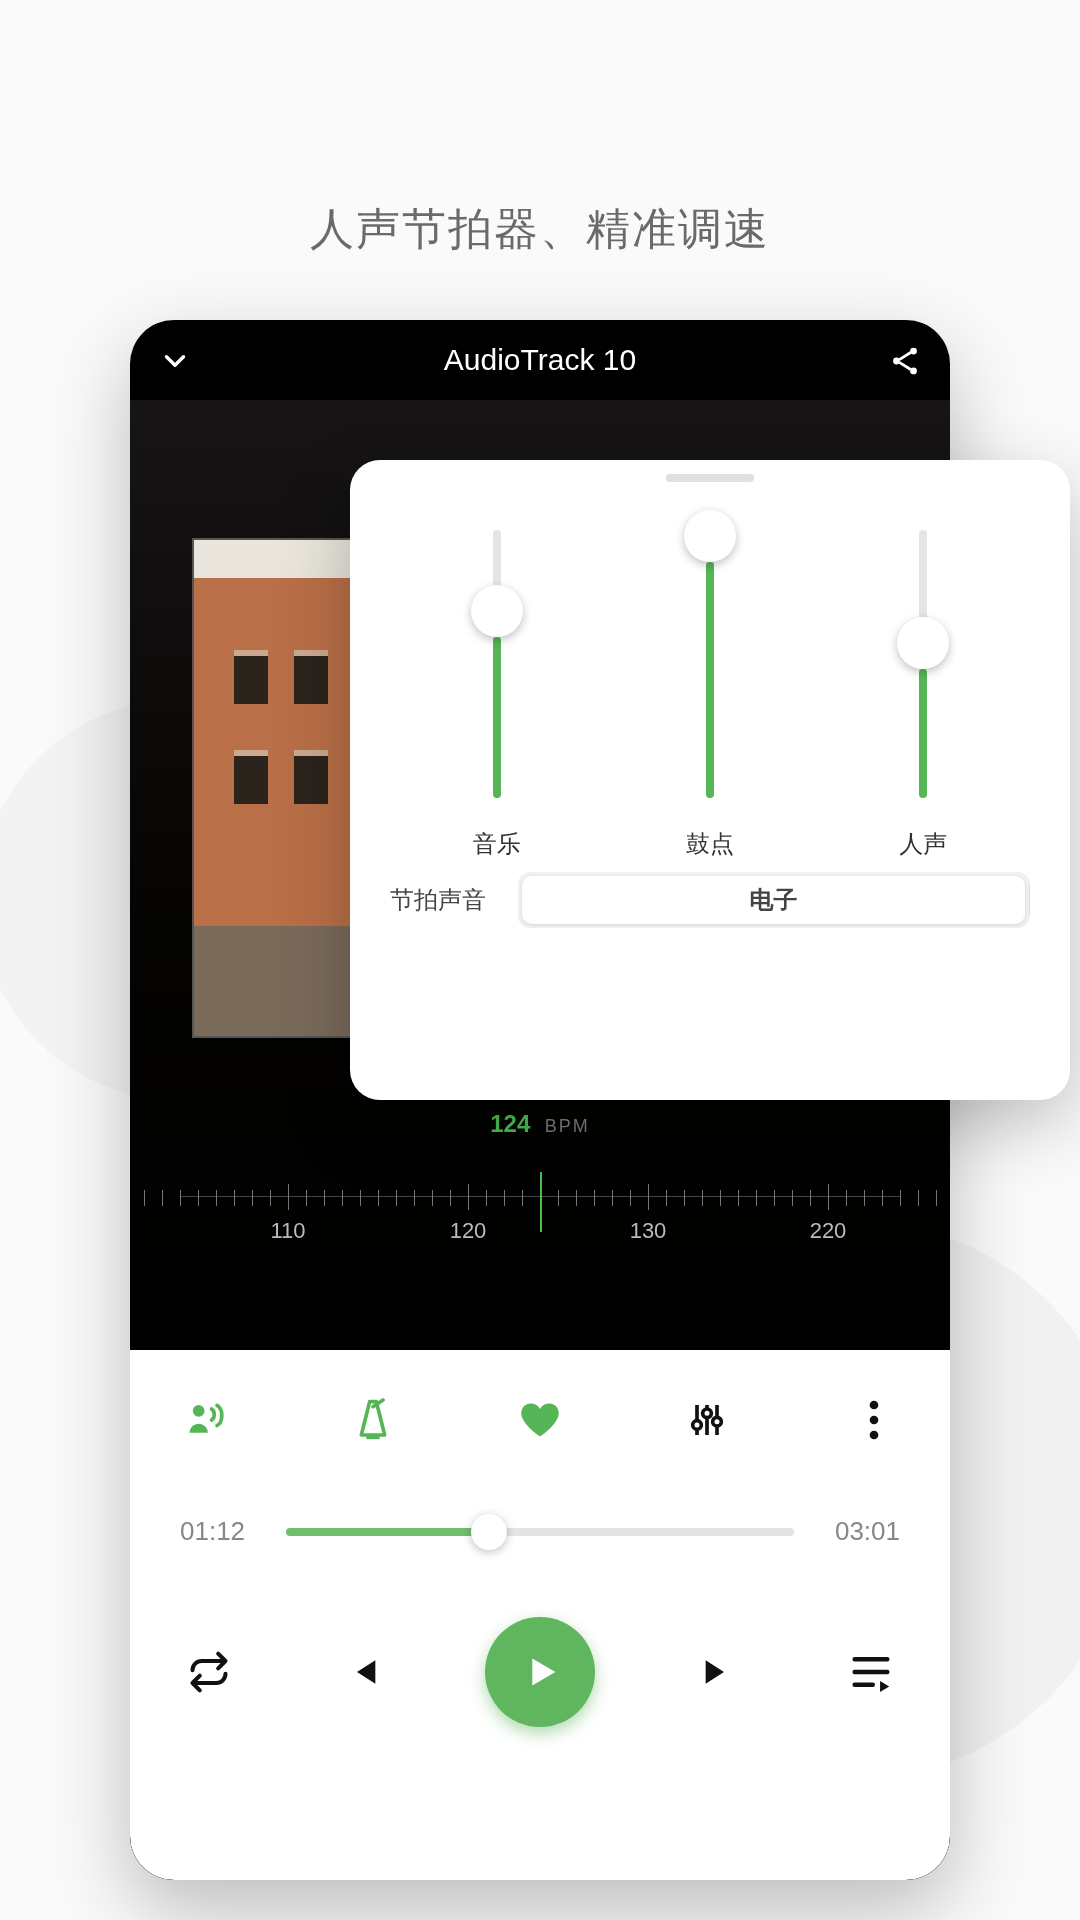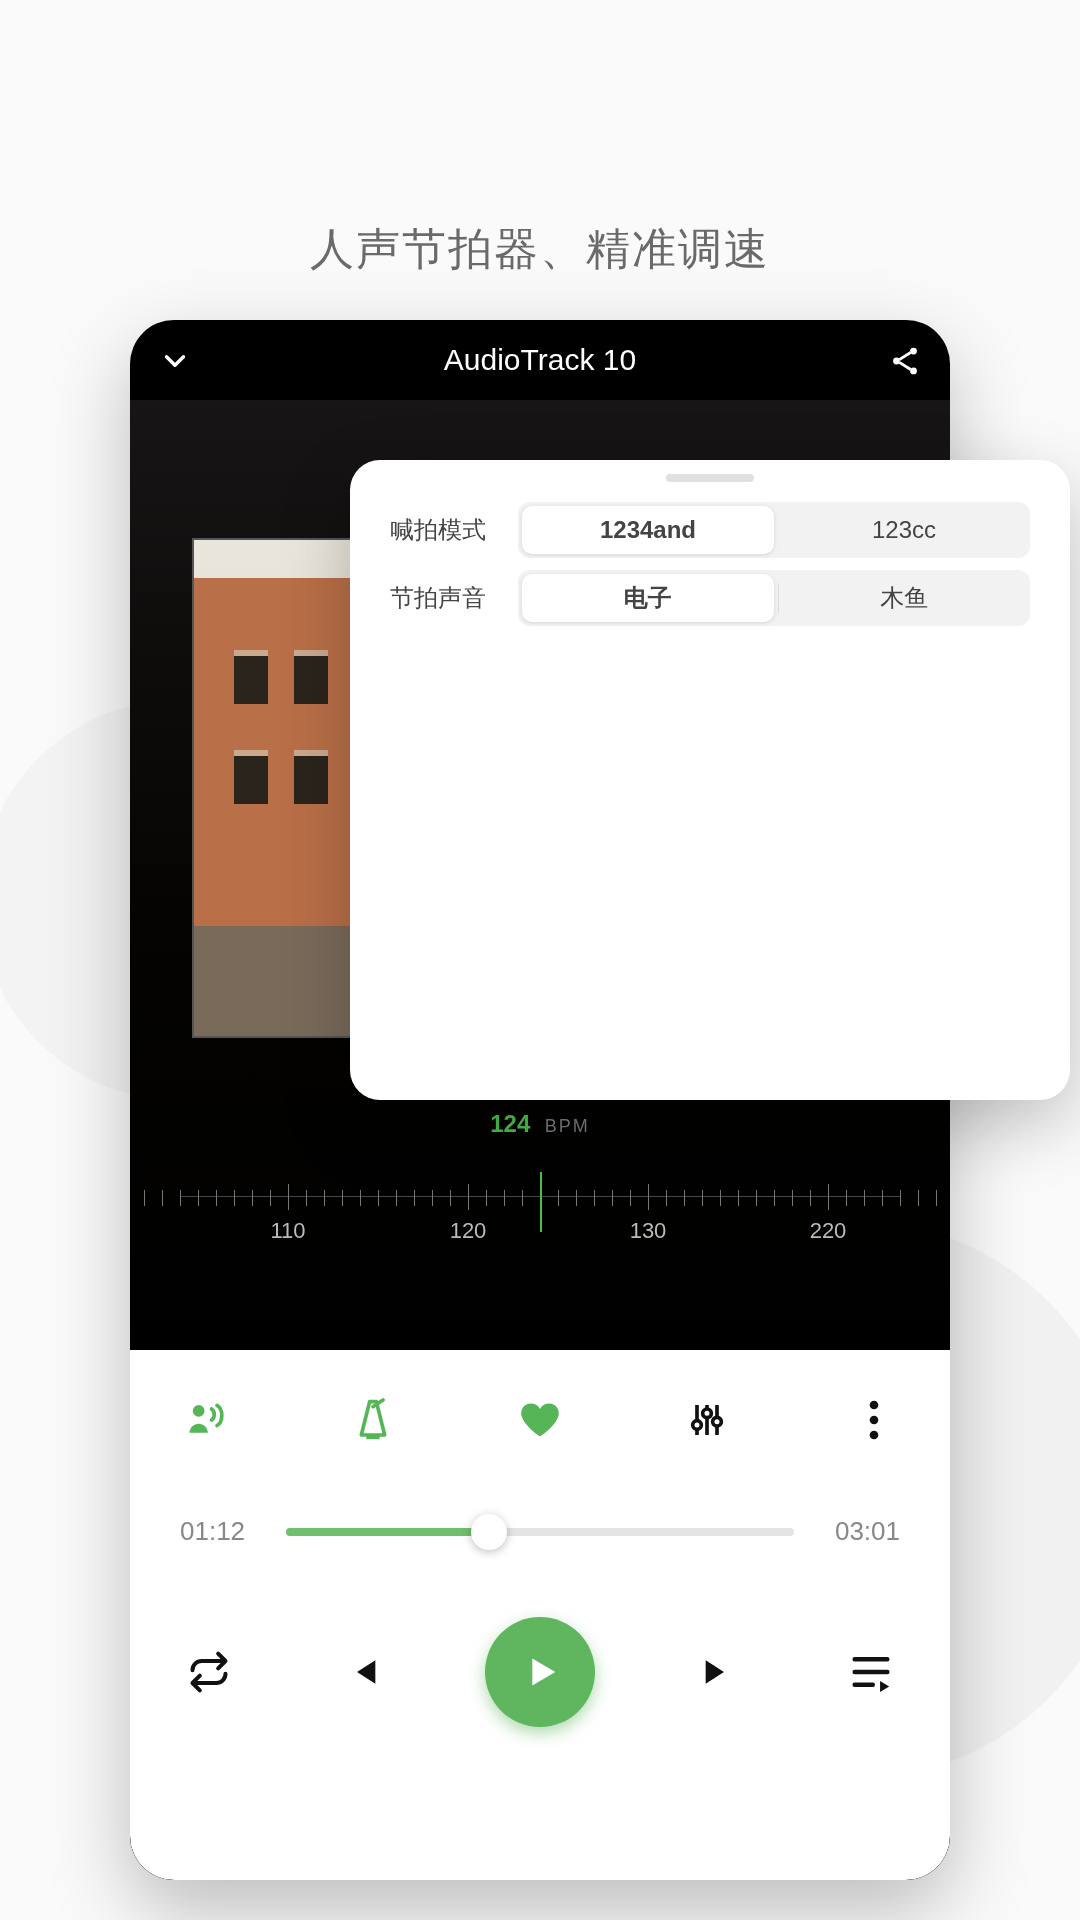--- a/index.html
+++ b/index.html
@@ -6,21 +6,21 @@
   html, body { width: 1080px; height: 1920px; background: #f7f7f7; overflow: hidden; }
 
   .canvas {
     position: relative; width: 1080px; height: 1920px;
     background: radial-gradient(circle at 850px 1500px, #f1f1f1 0 280px, transparent 281px),
                 radial-gradient(circle at 180px 900px, #f3f3f3 0 200px, transparent 201px),
                 #fafafa;
   }
 
   .headline { position: absolute; top: 108px; left: 0; right: 0; text-align: center; font-size: 64px; font-weight: 700; color: #111; letter-spacing: 4px; }
-  .subhead  { position: absolute; top: 200px; left: 0; right: 0; text-align: center; font-size: 44px; color: #6a6a6a; letter-spacing: 2px; margin-top: 20px; }
+  .subhead  { position: absolute; top: 200px; left: 0; right: 0; text-align: center; font-size: 44px; color: #6a6a6a; letter-spacing: 2px; }
 
   
   .phone {
     position: absolute; left: 130px; top: 320px; width: 820px; height: 1560px;
     background: #000; border-radius: 44px; overflow: hidden;
     box-shadow: 0 30px 80px rgba(0,0,0,.25);
   }
   .phone-top { position: relative; height: 80px; display: flex; align-items: center; justify-content: center; color: #fff; }
   .title-text { font-size: 30px; font-weight: 500; }
   .back-btn { position: absolute; left: 28px; top: 24px; color: #fff; }
@@ -257,30 +257,45 @@
               <path d="M3 4h18M3 11h18M3 18h10" stroke="#111" stroke-width="2.4" stroke-linecap="round"></path>
               <path d="M17 16l5 3-5 3z" fill="#111"></path>
             </svg>
         </div>
       </div>
     </div>
   </div>
 
   <div class="panel">
     <div class="panel-notch"></div>
-    <div class="seg-row">
-      <div class="seg-label">喊拍模式</div>
-      <div class="seg" id="seg-count">
-          <div class="seg-opt sel">1234and</div>
-          <div class="seg-opt">123cc</div>
-        </div>
-    </div>
+    <div class="sliders" id="sliders">
+        <div class="slider-col">
+          <div class="slider-track">
+            <div class="slider-fill" style="height: 60%;"></div>
+            <div class="slider-thumb" style="bottom: calc(60% - 26px);"></div>
+          </div>
+          <div class="slider-lbl">音乐</div>
+        </div>
+        <div class="slider-col">
+          <div class="slider-track">
+            <div class="slider-fill" style="height: 88%;"></div>
+            <div class="slider-thumb" style="bottom: calc(88% - 26px);"></div>
+          </div>
+          <div class="slider-lbl">鼓点</div>
+        </div>
+        <div class="slider-col">
+          <div class="slider-track">
+            <div class="slider-fill" style="height: 48%;"></div>
+            <div class="slider-thumb" style="bottom: calc(48% - 26px);"></div>
+          </div>
+          <div class="slider-lbl">人声</div>
+        </div>
+      </div>
     <div class="seg-row">
       <div class="seg-label">节拍声音</div>
       <div class="seg" id="seg-sound">
           <div class="seg-opt sel">电子</div>
           <div class="seg-div"></div>
-          <div class="seg-opt">木鱼</div>
         </div>
     </div>
   </div>
 
 </div>
 
 </body></html>

